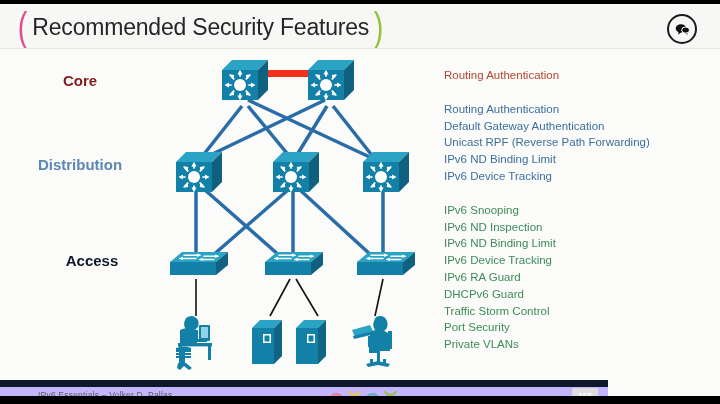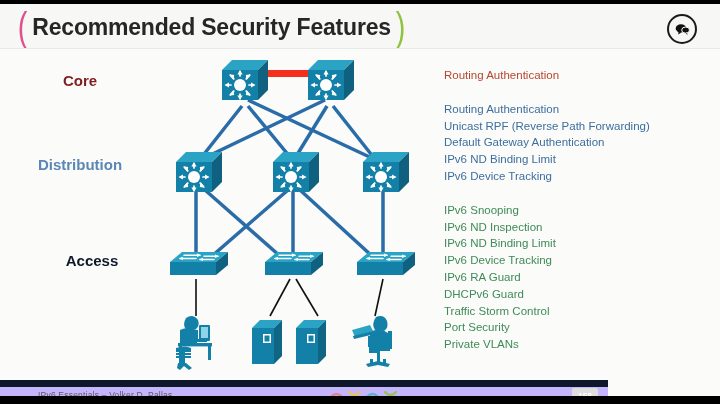--- a/index.html
+++ b/index.html
@@ -27,21 +27,21 @@
     display:flex;align-items:center;
   }
   .paren{
     font-size:40px;line-height:1;font-weight:400;
     transform:scaleX(.72);
     display:inline-block;
   }
   .paren-l{color:#e0508f;margin-right:-3px;}
   .paren-r{color:#8fc440;margin-left:-3px;}
   .title-text{
-    font-size:23px;font-weight:bold;color:#262626;
+    font-size:23px;font-weight:normal;color:#262626;
     letter-spacing:-.2px;padding:0 6px;
   }
   .comment-btn{
     position:absolute;right:23px;top:10px;width:26px;height:26px;
     border:2px solid #1b1b1b;border-radius:50%;
     display:flex;align-items:center;justify-content:center;
   }
 
   
   .tier-label{
@@ -265,22 +265,22 @@
       </g>
     </svg>
   </div>
 
   <div class="features">
     <div class="feat-group g-red">
       <div class="feat-line">Routing Authentication</div>
     </div>
     <div class="feat-group g-blue">
       <div class="feat-line">Routing Authentication</div>
+      <div class="feat-line">Default Gateway Authentication</div>
       <div class="feat-line">Unicast RPF (Reverse Path Forwarding)</div>
-      <div class="feat-line">Default Gateway Authentication</div>
       <div class="feat-line">IPv6 ND Binding Limit</div>
       <div class="feat-line">IPv6 Device Tracking</div>
     </div>
     <div class="feat-group g-green">
       <div class="feat-line">IPv6 Snooping</div>
       <div class="feat-line">IPv6 ND Inspection</div>
       <div class="feat-line">IPv6 ND Binding Limit</div>
       <div class="feat-line">IPv6 Device Tracking</div>
       <div class="feat-line">IPv6 RA Guard</div>
       <div class="feat-line">DHCPv6 Guard</div>

